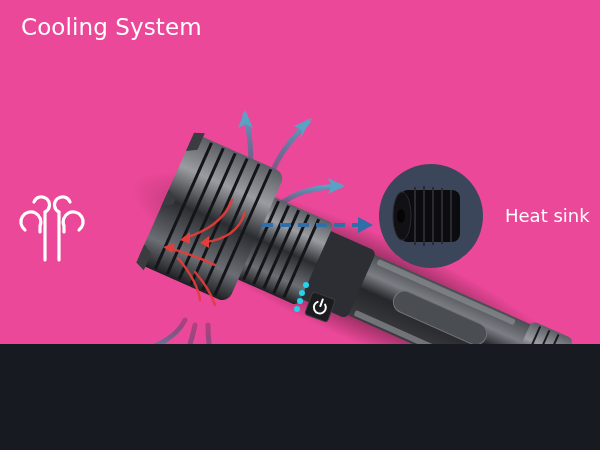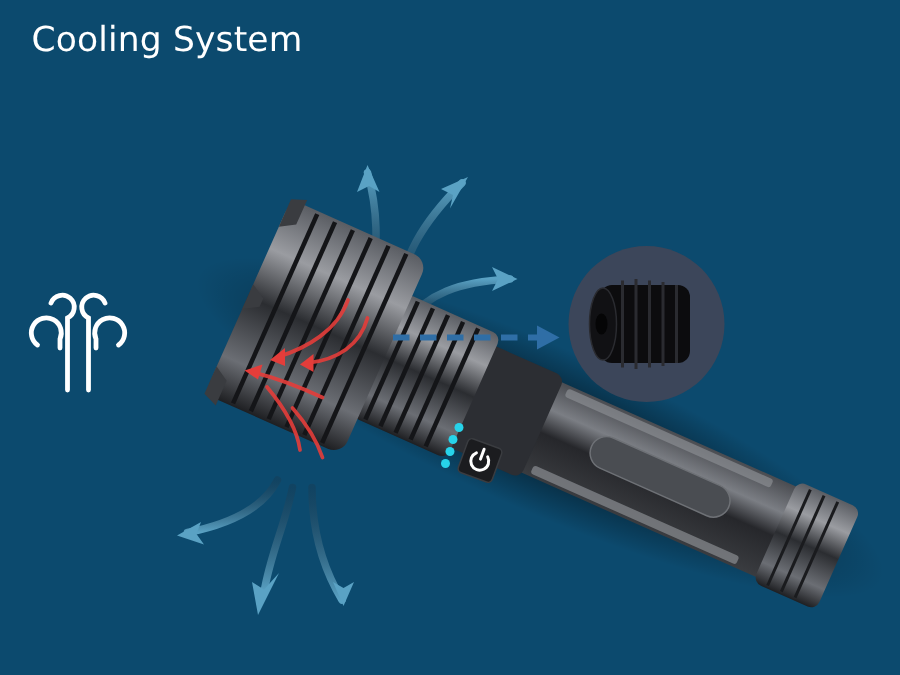--- a/index.html
+++ b/index.html
@@ -1,17 +1,17 @@
 <!DOCTYPE html>
 <html><head>
 <meta charset="utf-8">
 <style>
   html,body{margin:0;padding:0;}
   body{width:600px;height:450px;overflow:hidden;background:#181a22;font-family:"DejaVu Sans","Liberation Sans",sans-serif;}
-  .stage{position:relative;width:600px;height:450px;background:#0c4a6e;overflow:hidden;text-align:center;}
+  .stage{position:relative;width:600px;height:344px;background:#ec4899;overflow:hidden;text-align:center;}
   .title{position:absolute;left:21px;top:14px;color:#ffffff;font-size:23px;font-weight:400;letter-spacing:0.1px;}
   .label{position:absolute;left:505px;top:205px;color:#ffffff;font-size:18px;}
   svg{position:absolute;left:0;top:0;}
 </style>
 </head>
 <body>
 
 <div class="stage">
 
   <div class="title">Cooling System</div>
@@ -164,13 +164,14 @@
           <line x1="433" y1="187" x2="433" y2="245"></line>
           <line x1="442" y1="188" x2="442" y2="244"></line>
           <line x1="451" y1="190" x2="451" y2="242"></line>
         </g>
         <ellipse cx="402" cy="216" rx="9" ry="24" fill="#111114" stroke="#2a2b30"></ellipse>
         <ellipse cx="401" cy="216" rx="4" ry="7" fill="#050506"></ellipse>
       </g>
     </g>
   </svg>
 
+  <div class="label">Heat sink</div>
 </div>
 
 </body></html>

